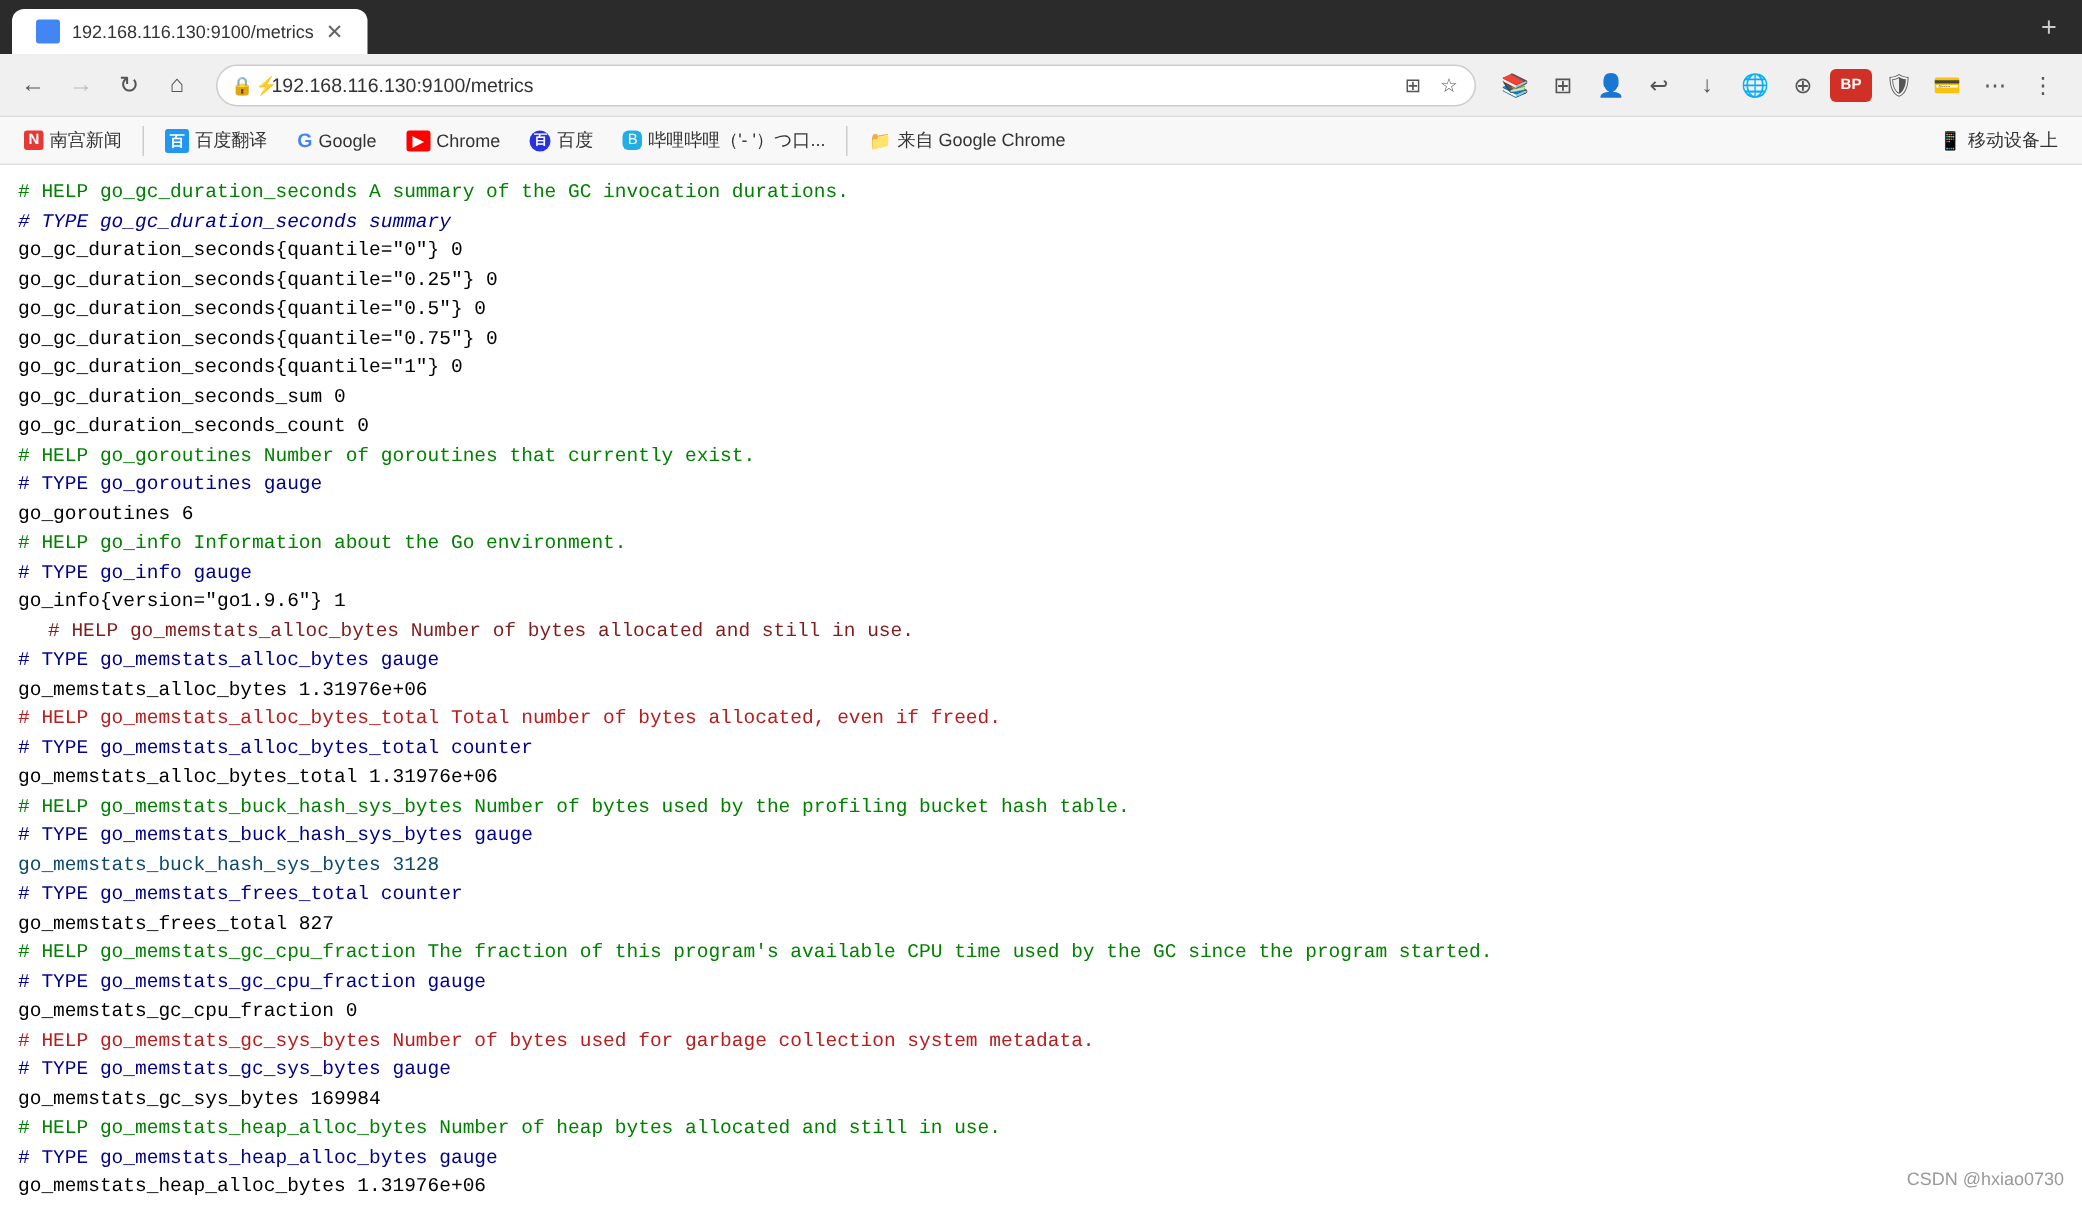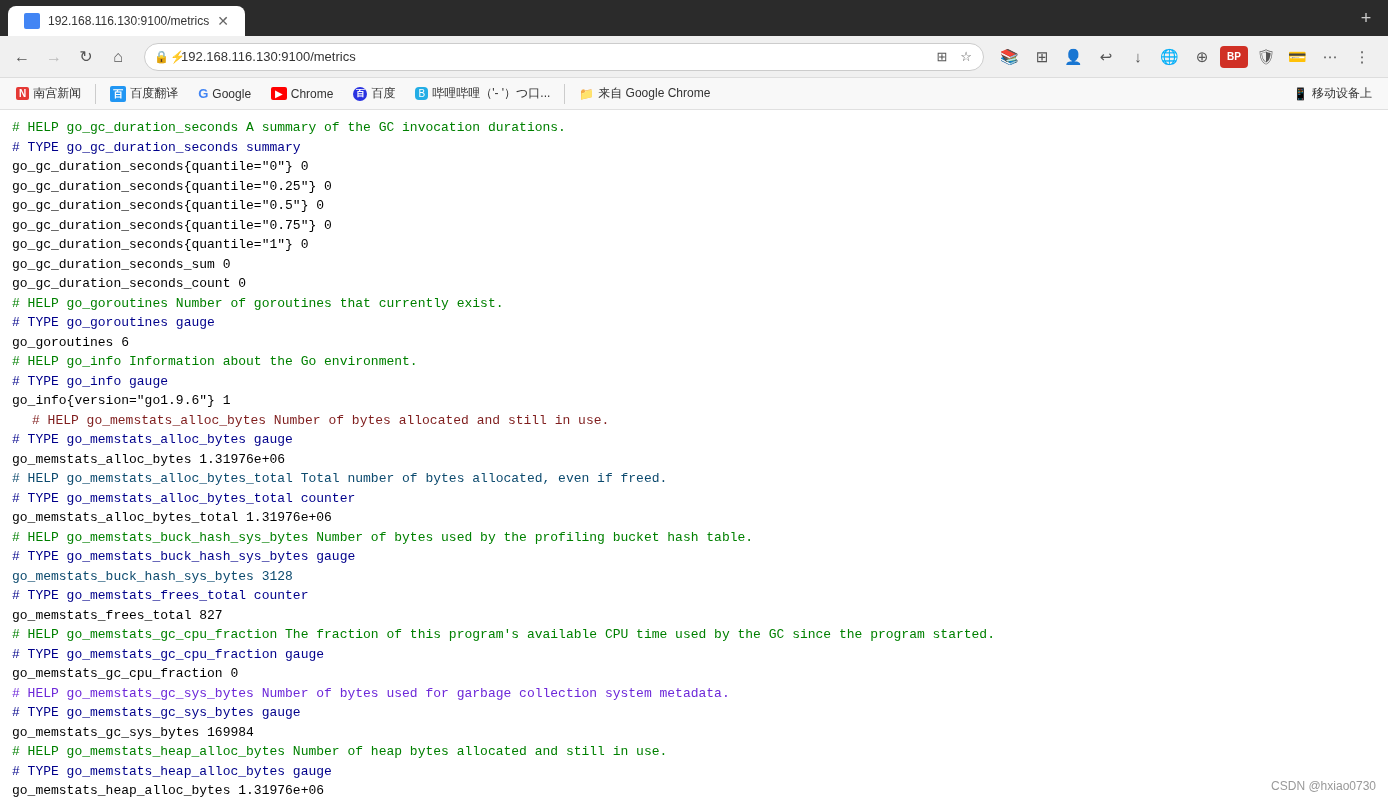--- a/index.html
+++ b/index.html
@@ -123,49 +123,49 @@
     </div>
     <div style="flex:1"></div>
     <div class="bookmark-item">
       <span style="font-size:12px;">📱</span>
       <span>移动设备上</span>
     </div>
   </div>
 </div>
 
 <div class="page-content" id="metrics-content"><span style="color:#008000;"># HELP go_gc_duration_seconds A summary of the GC invocation durations.
-</span><span style="color:#00008b;"># TYPE go_gc_duration_seconds summary
+</span><span style="color:#00008b;font-style:italic;"># TYPE go_gc_duration_seconds summary
 </span><span style="color:#000000;">go_gc_duration_seconds{quantile="0"} 0
 </span><span style="color:#000000;">go_gc_duration_seconds{quantile="0.25"} 0
 </span><span style="color:#000000;">go_gc_duration_seconds{quantile="0.5"} 0
 </span><span style="color:#000000;">go_gc_duration_seconds{quantile="0.75"} 0
 </span><span style="color:#000000;">go_gc_duration_seconds{quantile="1"} 0
 </span><span style="color:#000000;">go_gc_duration_seconds_sum 0
 </span><span style="color:#000000;">go_gc_duration_seconds_count 0
 </span><span style="color:#008000;"># HELP go_goroutines Number of goroutines that currently exist.
 </span><span style="color:#00008b;"># TYPE go_goroutines gauge
 </span><span style="color:#000000;">go_goroutines 6
 </span><span style="color:#008000;margin-top:20px;"># HELP go_info Information about the Go environment.
 </span><span style="color:#00008b;"># TYPE go_info gauge
 </span><span style="color:#000000;">go_info{version="go1.9.6"} 1
 </span><span style="color:#7f1d1d;margin-left:20px;"># HELP go_memstats_alloc_bytes Number of bytes allocated and still in use.
 </span><span style="color:#00008b;"># TYPE go_memstats_alloc_bytes gauge
 </span><span style="color:#000000;">go_memstats_alloc_bytes 1.31976e+06
-</span><span style="color:#0c4a6e;margin-top:16px;"># HELP go_memstats_alloc_bytes_total Total number of bytes allocated, even if freed.
+</span><span style="color:#b91c1c;margin-top:16px;"># HELP go_memstats_alloc_bytes_total Total number of bytes allocated, even if freed.
 </span><span style="color:#00008b;"># TYPE go_memstats_alloc_bytes_total counter
 </span><span style="color:#000000;">go_memstats_alloc_bytes_total 1.31976e+06
 </span><span style="color:#008000;"># HELP go_memstats_buck_hash_sys_bytes Number of bytes used by the profiling bucket hash table.
 </span><span style="color:#00008b;"># TYPE go_memstats_buck_hash_sys_bytes gauge
 </span><span style="color:#0c4a6e;">go_memstats_buck_hash_sys_bytes 3128
 </span><span style="color:#00008b;"># TYPE go_memstats_frees_total counter
 </span><span style="color:#000000;">go_memstats_frees_total 827
 </span><span style="color:#008000;"># HELP go_memstats_gc_cpu_fraction The fraction of this program's available CPU time used by the GC since the program started.
 </span><span style="color:#00008b;"># TYPE go_memstats_gc_cpu_fraction gauge
 </span><span style="color:#000000;">go_memstats_gc_cpu_fraction 0
-</span><span style="color:#6d28d9;"># HELP go_memstats_gc_sys_bytes Number of bytes used for garbage collection system metadata.
+</span><span style="color:#b91c1c;"># HELP go_memstats_gc_sys_bytes Number of bytes used for garbage collection system metadata.
 </span><span style="color:#00008b;"># TYPE go_memstats_gc_sys_bytes gauge
 </span><span style="color:#000000;">go_memstats_gc_sys_bytes 169984
 </span><span style="color:#008000;"># HELP go_memstats_heap_alloc_bytes Number of heap bytes allocated and still in use.
 </span><span style="color:#00008b;"># TYPE go_memstats_heap_alloc_bytes gauge
 </span><span style="color:#000000;">go_memstats_heap_alloc_bytes 1.31976e+06
 </span></div>
 
 <div class="watermark">CSDN @hxiao0730</div>
 
 </body></html>

